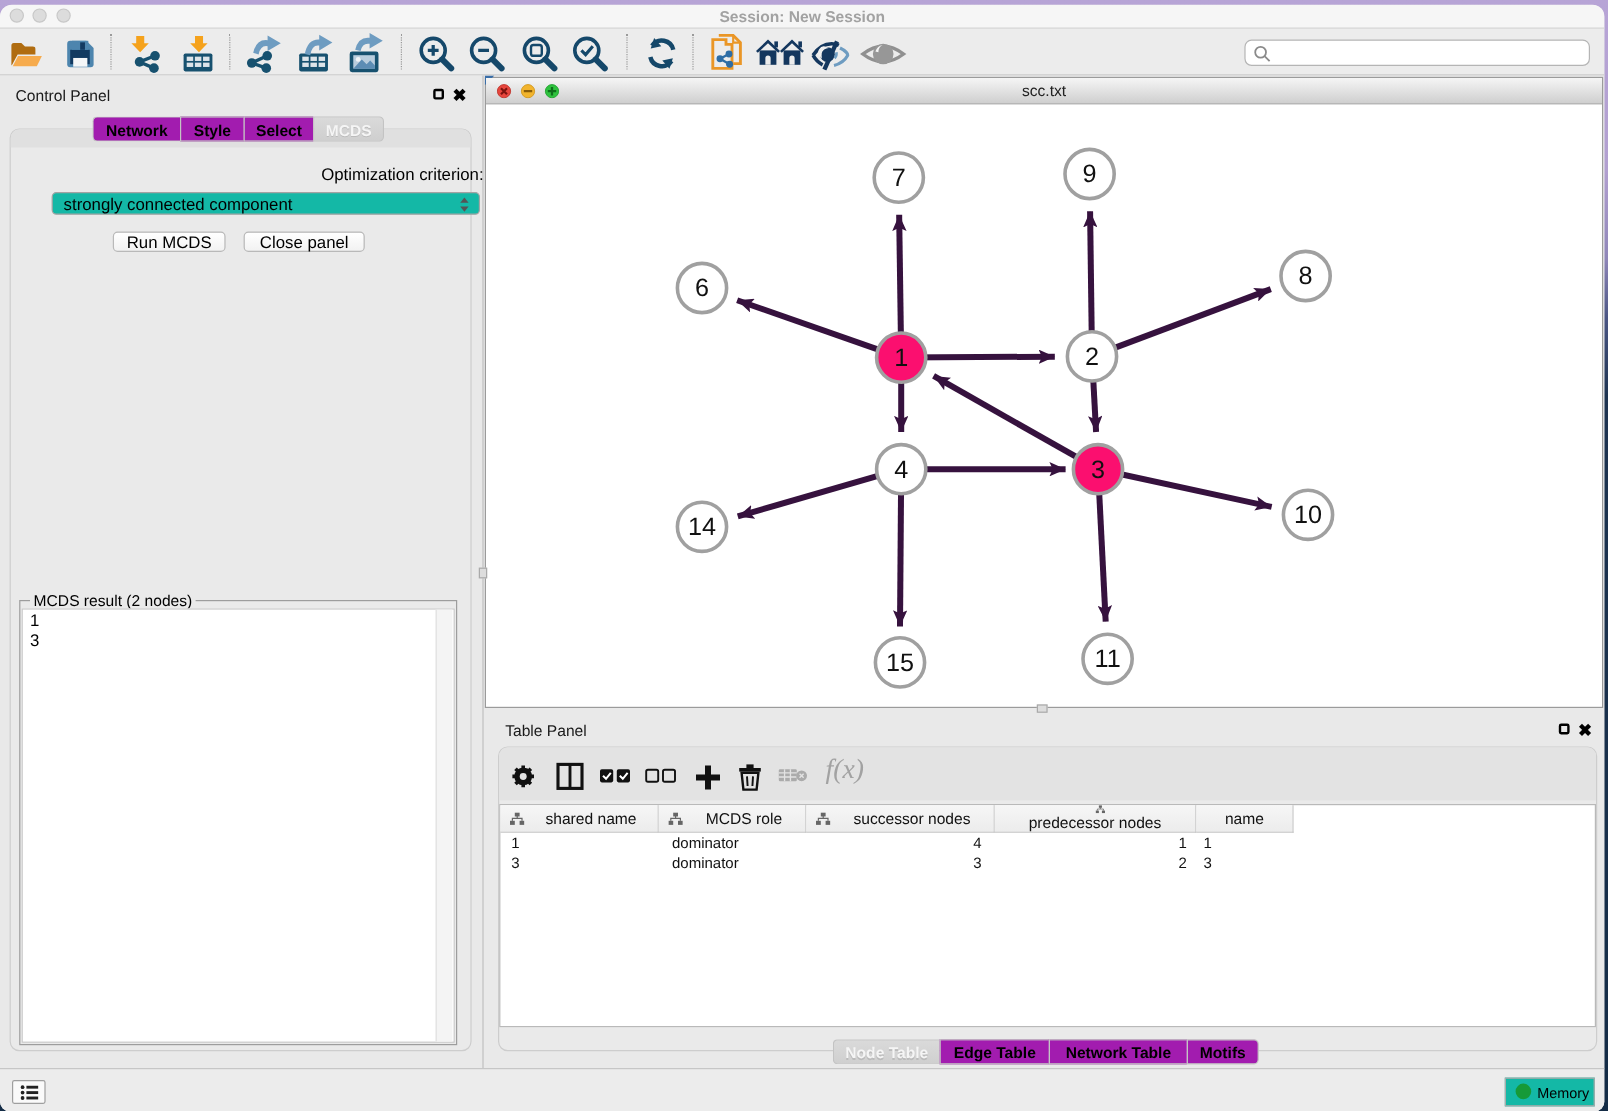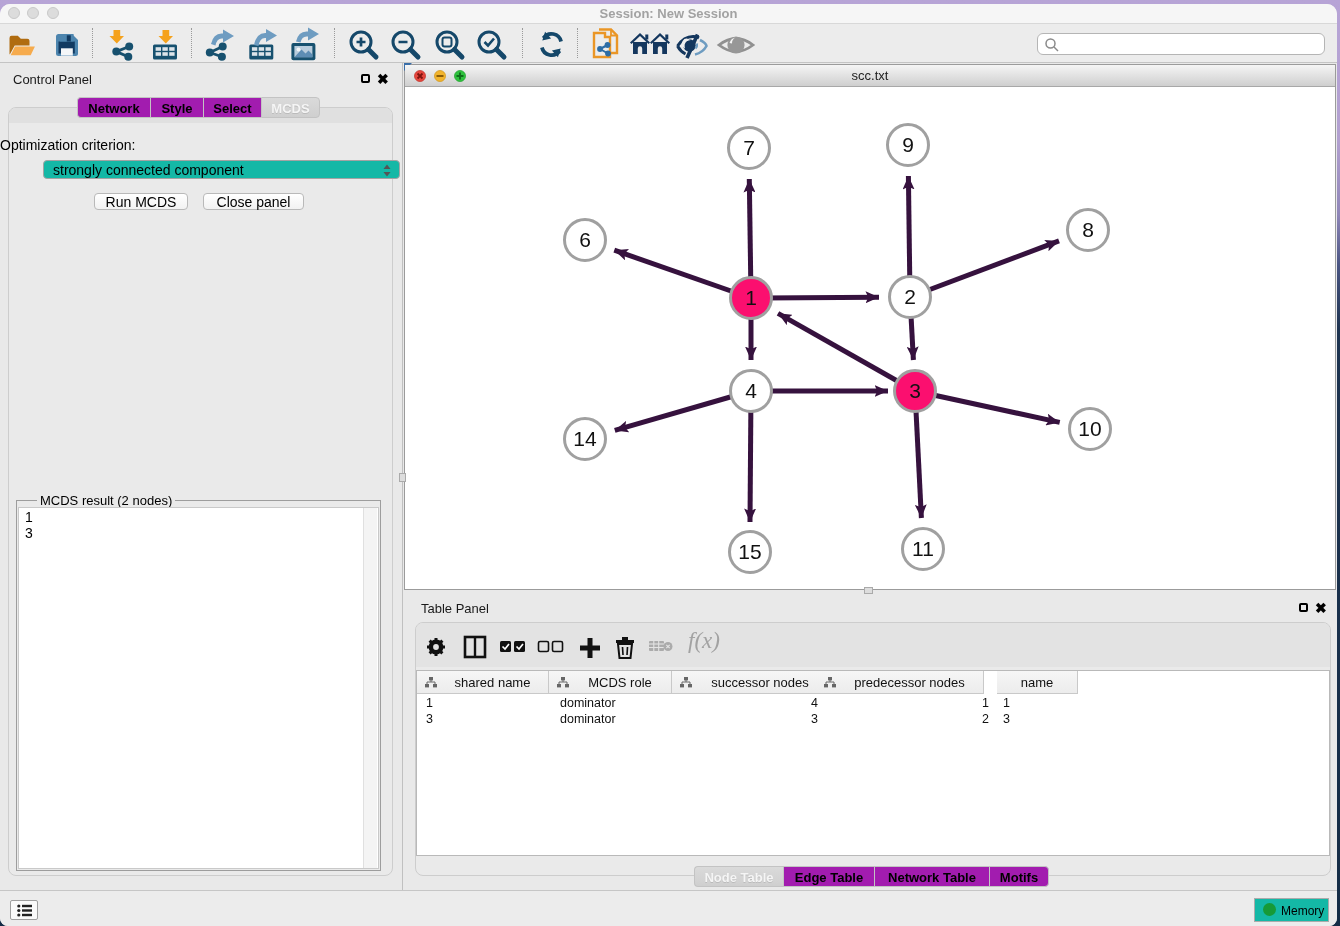--- a/index.html
+++ b/index.html
@@ -192,32 +192,32 @@
       <div class="abs floatbox" style="left:361px;top:11px;"></div>
       <div class="abs closex" style="left:377px;top:10px;">✖</div>
       <div class="abs tabpanel" style="left:8px;top:44px;width:385px;height:769px;"></div>
       <div class="abs" style="left:9px;top:45px;width:383px;height:15px;background:#e0e0e0;border-radius:7px 7px 0 0;"></div>
       <div class="abs tabrow" style="left:77px;top:34px;">
         <div class="tab" style="width:73px;border-radius:4px 0 0 4px;">Network</div>
         <div class="tab" style="width:53px;">Style</div>
         <div class="tab" style="width:58px;">Select</div>
         <div class="tab sel" style="width:59px;border-right:1px solid #c3c3c3;border-radius:0 4px 4px 0;">MCDS</div>
       </div>
-      <div class="abs" style="left:0;top:74px;width:403px;text-align:left;font-size:14px;">Optimization criterion:</div>
+      <div class="abs" style="left:0;top:74px;width:403px;text-align:right;font-size:14px;">Optimization criterion:</div>
       <div class="abs" style="left:43px;top:97px;width:357px;height:19px;background:#14b8a6;border:1px solid #a3a3a3;border-radius:4px;">
         <div class="abs" style="left:9px;top:1px;font-size:14px;">strongly connected component</div>
         <svg class="abs" style="right:7px;top:3px" width="10" height="13" viewBox="0 0 10 13">
             <path d="M5 0.5 L8.5 5 L1.5 5 Z" fill="#555"></path>
             <path d="M5 12.5 L8.5 8 L1.5 8 Z" fill="#555"></path>
           </svg>
       </div>
       <div class="abs btn" style="left:94px;top:130px;width:94px;height:17px;line-height:17px;">Run MCDS</div>
       <div class="abs btn" style="left:203px;top:130px;width:101px;height:17px;line-height:17px;">Close panel</div>
       <div class="abs" style="left:16px;top:437px;width:365px;height:371px;border:1px solid #9d9d9d;">
-        <div class="abs" style="left:20px;top:-8px;background:#eaeaea;padding:0 3px;font-size:13px;">MCDS result (2 nodes)</div>
+        <div class="abs" style="left:8px;top:-8px;background:#eaeaea;padding:0 3px;font-size:13px;">MCDS result (2 nodes)</div>
         <div class="abs" style="left:1px;top:6px;width:361px;height:362px;background:#fff;border:1px solid #c9c9c9;">
           <div class="abs" style="left:6px;top:1px;font-size:14px;line-height:16px;">1<br>3</div>
           <div class="abs" style="right:1px;top:0;width:14px;height:360px;background:#f4f4f4;border-left:1px solid #e0e0e0;"></div>
         </div>
       </div>
     </div>
     <div class="abs" id="sccframe" style="left:404px;top:1px;width:932px;height:526px;border:1px solid #9b9b9b;background:#fff;">
       <svg class="abs" style="left:-1px;top:-2px" width="8" height="8" viewBox="0 0 8 8">
           <path d="M0 0 L8 0 L0 8 Z" fill="#3a6ea8"></path>
         </svg>
@@ -365,21 +365,21 @@
         </div>
       <div class="abs hdrcell" style="left:255px;width:157px;">
           <svg class="th" width="12" height="11" viewBox="0 0 12 11">
             <rect x="4" y="0" width="4" height="3.4" fill="#666"></rect>
             <rect x="0" y="7" width="4" height="3.4" fill="#666"></rect>
             <rect x="8" y="7" width="4" height="3.4" fill="#666"></rect>
             <path d="M6 3 v2 M2 7 V5 h8 v2" stroke="#666" fill="none"></path>
           </svg>
           <span>successor nodes</span>
         </div>
-      <div class="abs hdrcell" style="left:399px;width:168px;">
+      <div class="abs hdrcell" style="left:412px;width:168px;flex-direction:column;">
           <svg class="th" width="12" height="11" viewBox="0 0 12 11">
             <rect x="4" y="0" width="4" height="3.4" fill="#666"></rect>
             <rect x="0" y="7" width="4" height="3.4" fill="#666"></rect>
             <rect x="8" y="7" width="4" height="3.4" fill="#666"></rect>
             <path d="M6 3 v2 M2 7 V5 h8 v2" stroke="#666" fill="none"></path>
           </svg>
           <span>predecessor nodes</span>
         </div>
       <div class="abs hdrcell" style="left:580px;width:81px;">
           <span style="margin:0 auto;">name</span>

